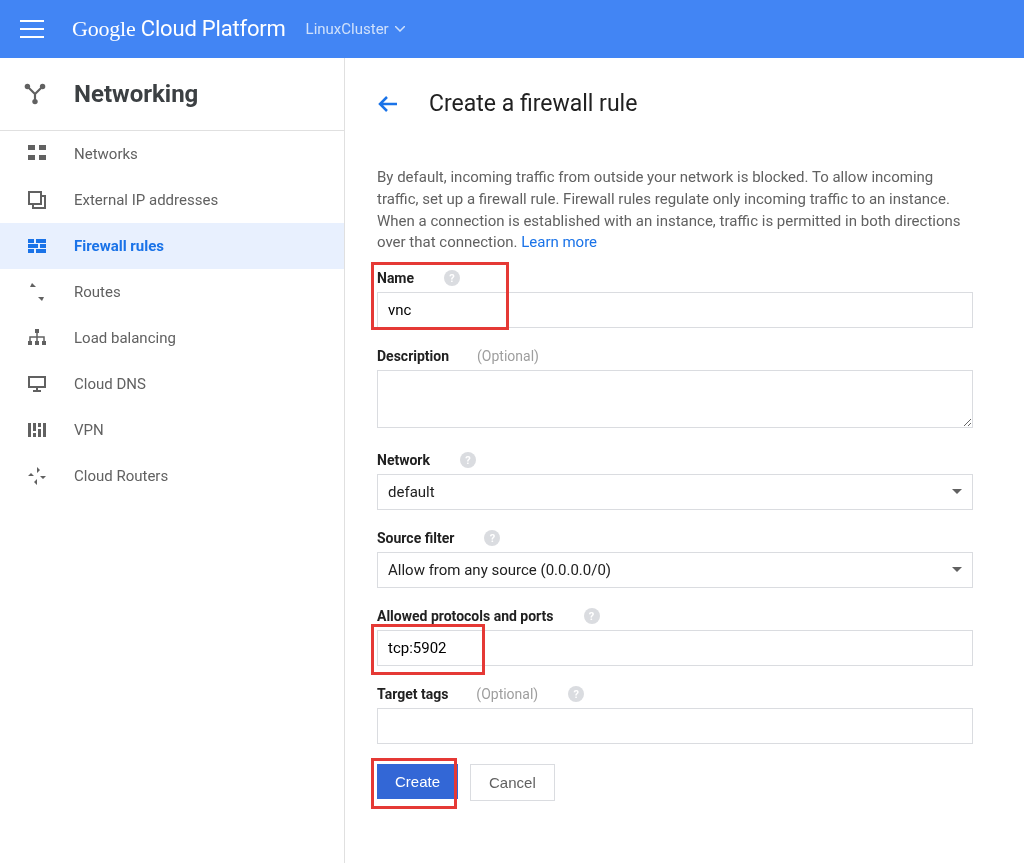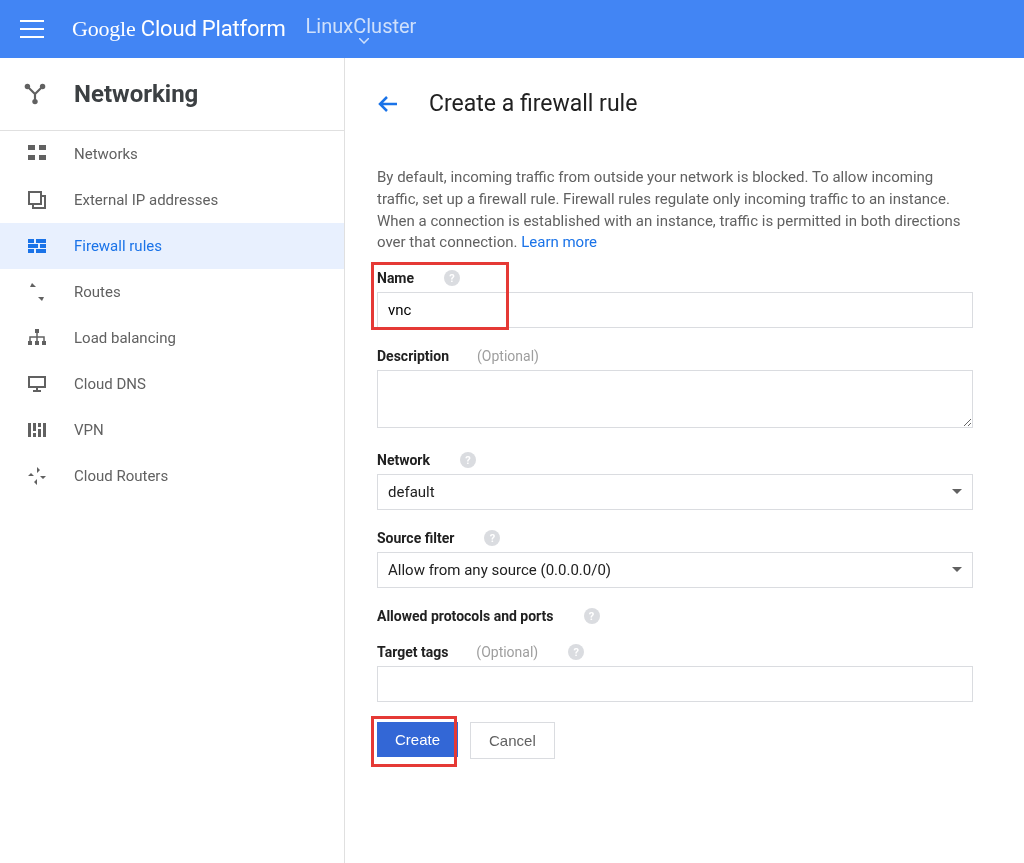--- a/index.html
+++ b/index.html
@@ -9,32 +9,32 @@
     height: 58px;
     display: flex;
     align-items: center;
     padding: 0 20px;
     color: #fff;
   }
   .hamburger { width: 24px; height: 18px; cursor: pointer; margin-right: 28px; }
   .hamburger div { height: 2px; background: #fff; margin-bottom: 6px; }
   .gcp-logo { font-size: 22px; font-weight: 400; letter-spacing: -0.2px; }
   .gcp-logo .g { font-weight: 500; font-family: Liberation Serif, serif; }
-  .project-picker { margin-left: 20px; color: #cfe0fb; font-size: 20px; display: flex; align-items: center; cursor: pointer; flex-direction: column; }
+  .project-picker { margin-left: 20px; color: #cfe0fb; font-size: 15px; display: flex; align-items: center; cursor: pointer; }
   .project-picker .chev { margin-left: 6px; }
 
   .body-wrap { display: flex; height: calc(100vh - 58px); }
 
   .sidebar { width: 345px; border-right: 1px solid #e0e0e0; background: #fff; }
   .section-header { display: flex; align-items: center; padding: 22px 26px 22px 22px; border-bottom: 1px solid #e0e0e0; }
   .section-header .icon-wrap { width: 30px; margin-right: 22px; color: #616161; }
   .section-header h1 { font-size: 24px; font-weight: 700; color: #3c4043; }
 
   .nav-item { display: flex; align-items: center; padding: 14px 22px; cursor: pointer; color: #616161; font-size: 15px; }
-  .nav-item.active { background: #e8f0fe; color: #1a73e8; }
+  .nav-item.active { background: #e8f0fe; color: #1a73e8; font-weight: bold; }
   .nav-item .icon-wrap { width: 30px; margin-right: 22px; display: flex; justify-content: center; }
   .nav-item.active .icon-wrap { color: #1a73e8; }
 
   .main { flex: 1; padding: 0; }
   .page-header { display: flex; align-items: center; padding: 32px 32px; }
   .back-arrow { color: #1a73e8; font-size: 26px; margin-right: 28px; cursor: pointer; font-weight: 400; }
   .page-header h2 { font-size: 23px; font-weight: 400; color: #212121; }
 
   .form-area { padding: 18px 32px 40px 32px; max-width: 660px; }
   .intro-text { color: #616161; font-size: 15px; line-height: 1.45; margin-bottom: 16px; }
@@ -255,20 +255,23 @@
               </svg>
           </span>
         </div>
       </div>
 
       <div class="field hl-ports">
         <div class="field-label">
           <span>Allowed protocols and ports</span>
           <span class="help-icon">?</span>
         </div>
+        <div class="highlight">
+          <input class="text-input" value="tcp:5902" style="">
+        </div>
       </div>
 
       <div class="field">
         <div class="field-label">
           <span>Target tags</span>
           <span class="optional">(Optional)</span>
           <span class="help-icon">?</span>
         </div>
         <input class="text-input" value="" style="">
       </div>

